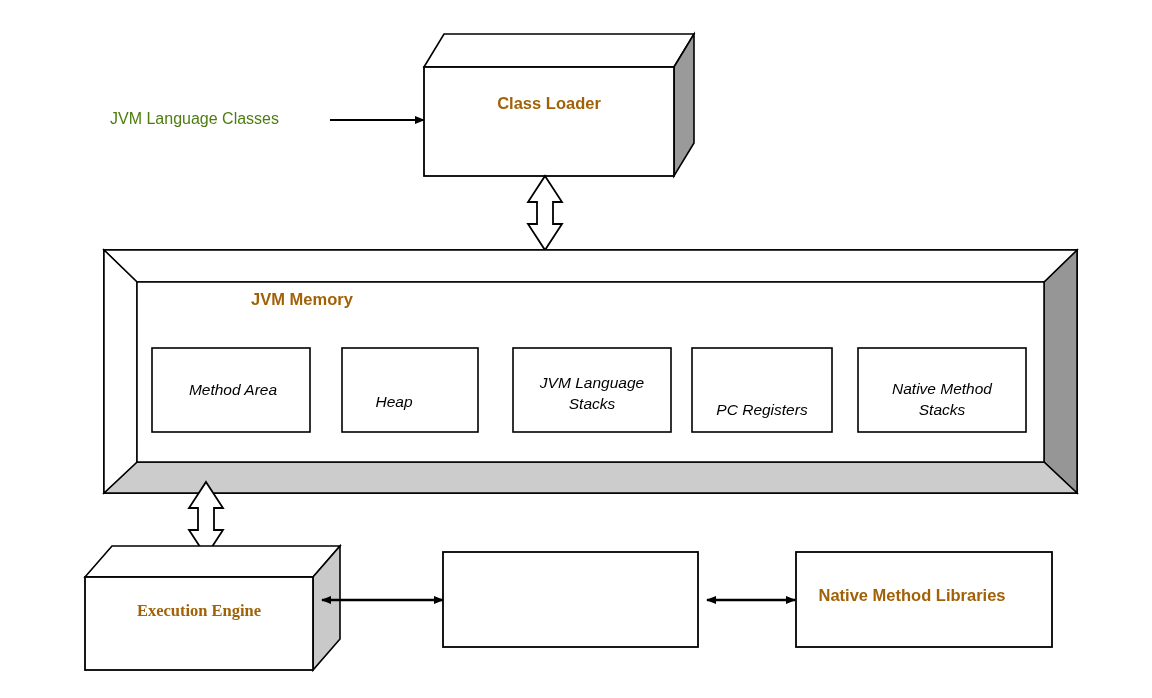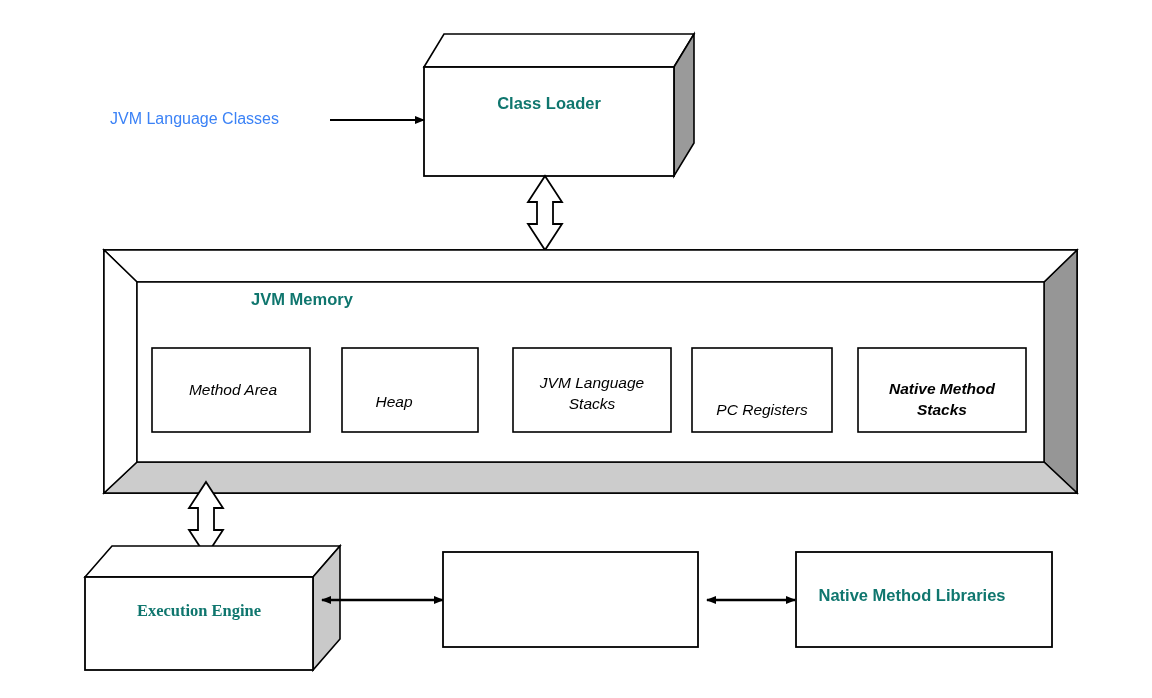--- a/index.html
+++ b/index.html
@@ -28,30 +28,30 @@
   }
   .lbl {
     position: absolute;
     text-align: center;
     white-space: pre-line;
     pointer-events: none;
   }
   .lbl-bold {
     font-weight: bold;
     font-size: 16.5px;
-    color: #0f766e;
+    color: #a16207;
   }
   .lbl-italic {
     font-style: italic;
     font-size: 15.5px;
     color: #000000;
   }
   .lbl-plain {
     font-size: 16px;
-    color: #3b82f6;
+    color: #4d7c0f;
   }
   .center-box {
     display: flex;
     align-items: center;
     justify-content: center;
     line-height: 1.35;
   }
 </style>
 </head>
 <body>
@@ -127,21 +127,21 @@
 
   <div class="lbl lbl-italic center-box" style="left:152px; top:348px; width:162px; height:84px;">Method Area</div>
 
   <div class="lbl lbl-italic center-box" style="left:326px; top:348px; width:136px; height:108px;">Heap</div>
 
   <div class="lbl lbl-italic center-box" style="left:513px; top:348px; width:158px; height:92px;">JVM Language
 Stacks</div>
 
   <div class="lbl lbl-italic center-box" style="left:692px; top:348px; width:140px; height:84px;margin-top:20px;">PC Registers</div>
 
-  <div class="lbl lbl-italic center-box" style="left:858px; top:348px; width:168px; height:104px;font-weight:bold;">Native Method
+  <div class="lbl lbl-italic center-box" style="left:858px; top:348px; width:168px; height:104px;">Native Method
 Stacks</div>
 
   <div class="lbl lbl-bold center-box" style="left:85px; top:596px; width:228px; height:30px;font-family:Liberation Serif, serif;">Execution Engine</div>
 
 
   <div class="lbl lbl-bold center-box" style="left:796px; top:580px; width:232px; height:30px;">Native Method Libraries</div>
 
 </div>
 
 </body></html>

